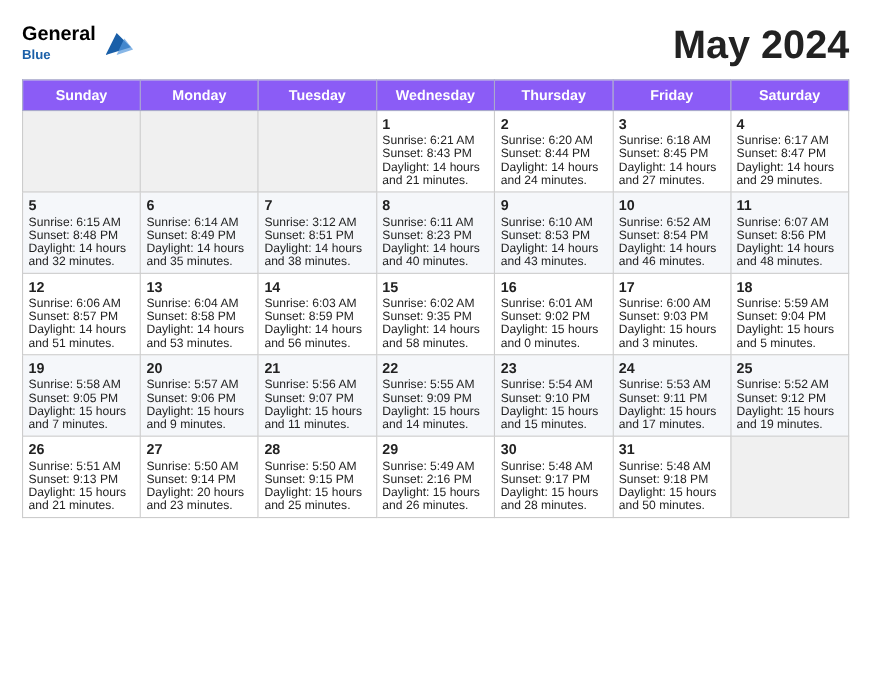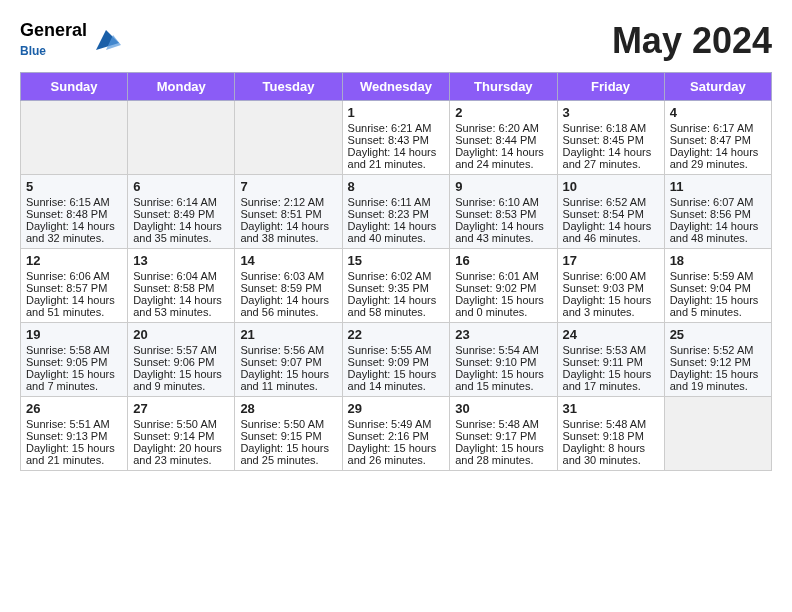--- a/index.html
+++ b/index.html
@@ -155,21 +155,21 @@
           <div>Daylight: 14 hours and 32 minutes.</div>
         </td>
         <td>
           <span class="day-number">6</span>
           <div>Sunrise: 6:14 AM</div>
           <div>Sunset: 8:49 PM</div>
           <div>Daylight: 14 hours and 35 minutes.</div>
         </td>
         <td>
           <span class="day-number">7</span>
-          <div>Sunrise: 2:12 AM</div>
+          <div>Sunrise: 3:12 AM</div>
           <div>Sunset: 8:51 PM</div>
           <div>Daylight: 14 hours and 38 minutes.</div>
         </td>
         <td>
           <span class="day-number">8</span>
           <div>Sunrise: 6:11 AM</div>
           <div>Sunset: 8:23 PM</div>
           <div>Daylight: 14 hours and 40 minutes.</div>
         </td>
         <td>
@@ -307,18 +307,18 @@
         <td>
           <span class="day-number">30</span>
           <div>Sunrise: 5:48 AM</div>
           <div>Sunset: 9:17 PM</div>
           <div>Daylight: 15 hours and 28 minutes.</div>
         </td>
         <td>
           <span class="day-number">31</span>
           <div>Sunrise: 5:48 AM</div>
           <div>Sunset: 9:18 PM</div>
-          <div>Daylight: 8 hours and 30 minutes.</div>
+          <div>Daylight: 15 hours and 50 minutes.</div>
         </td>
         <td class="cell-empty"></td>
       </tr>
     </tbody>
 </table>
 
 </body></html>

